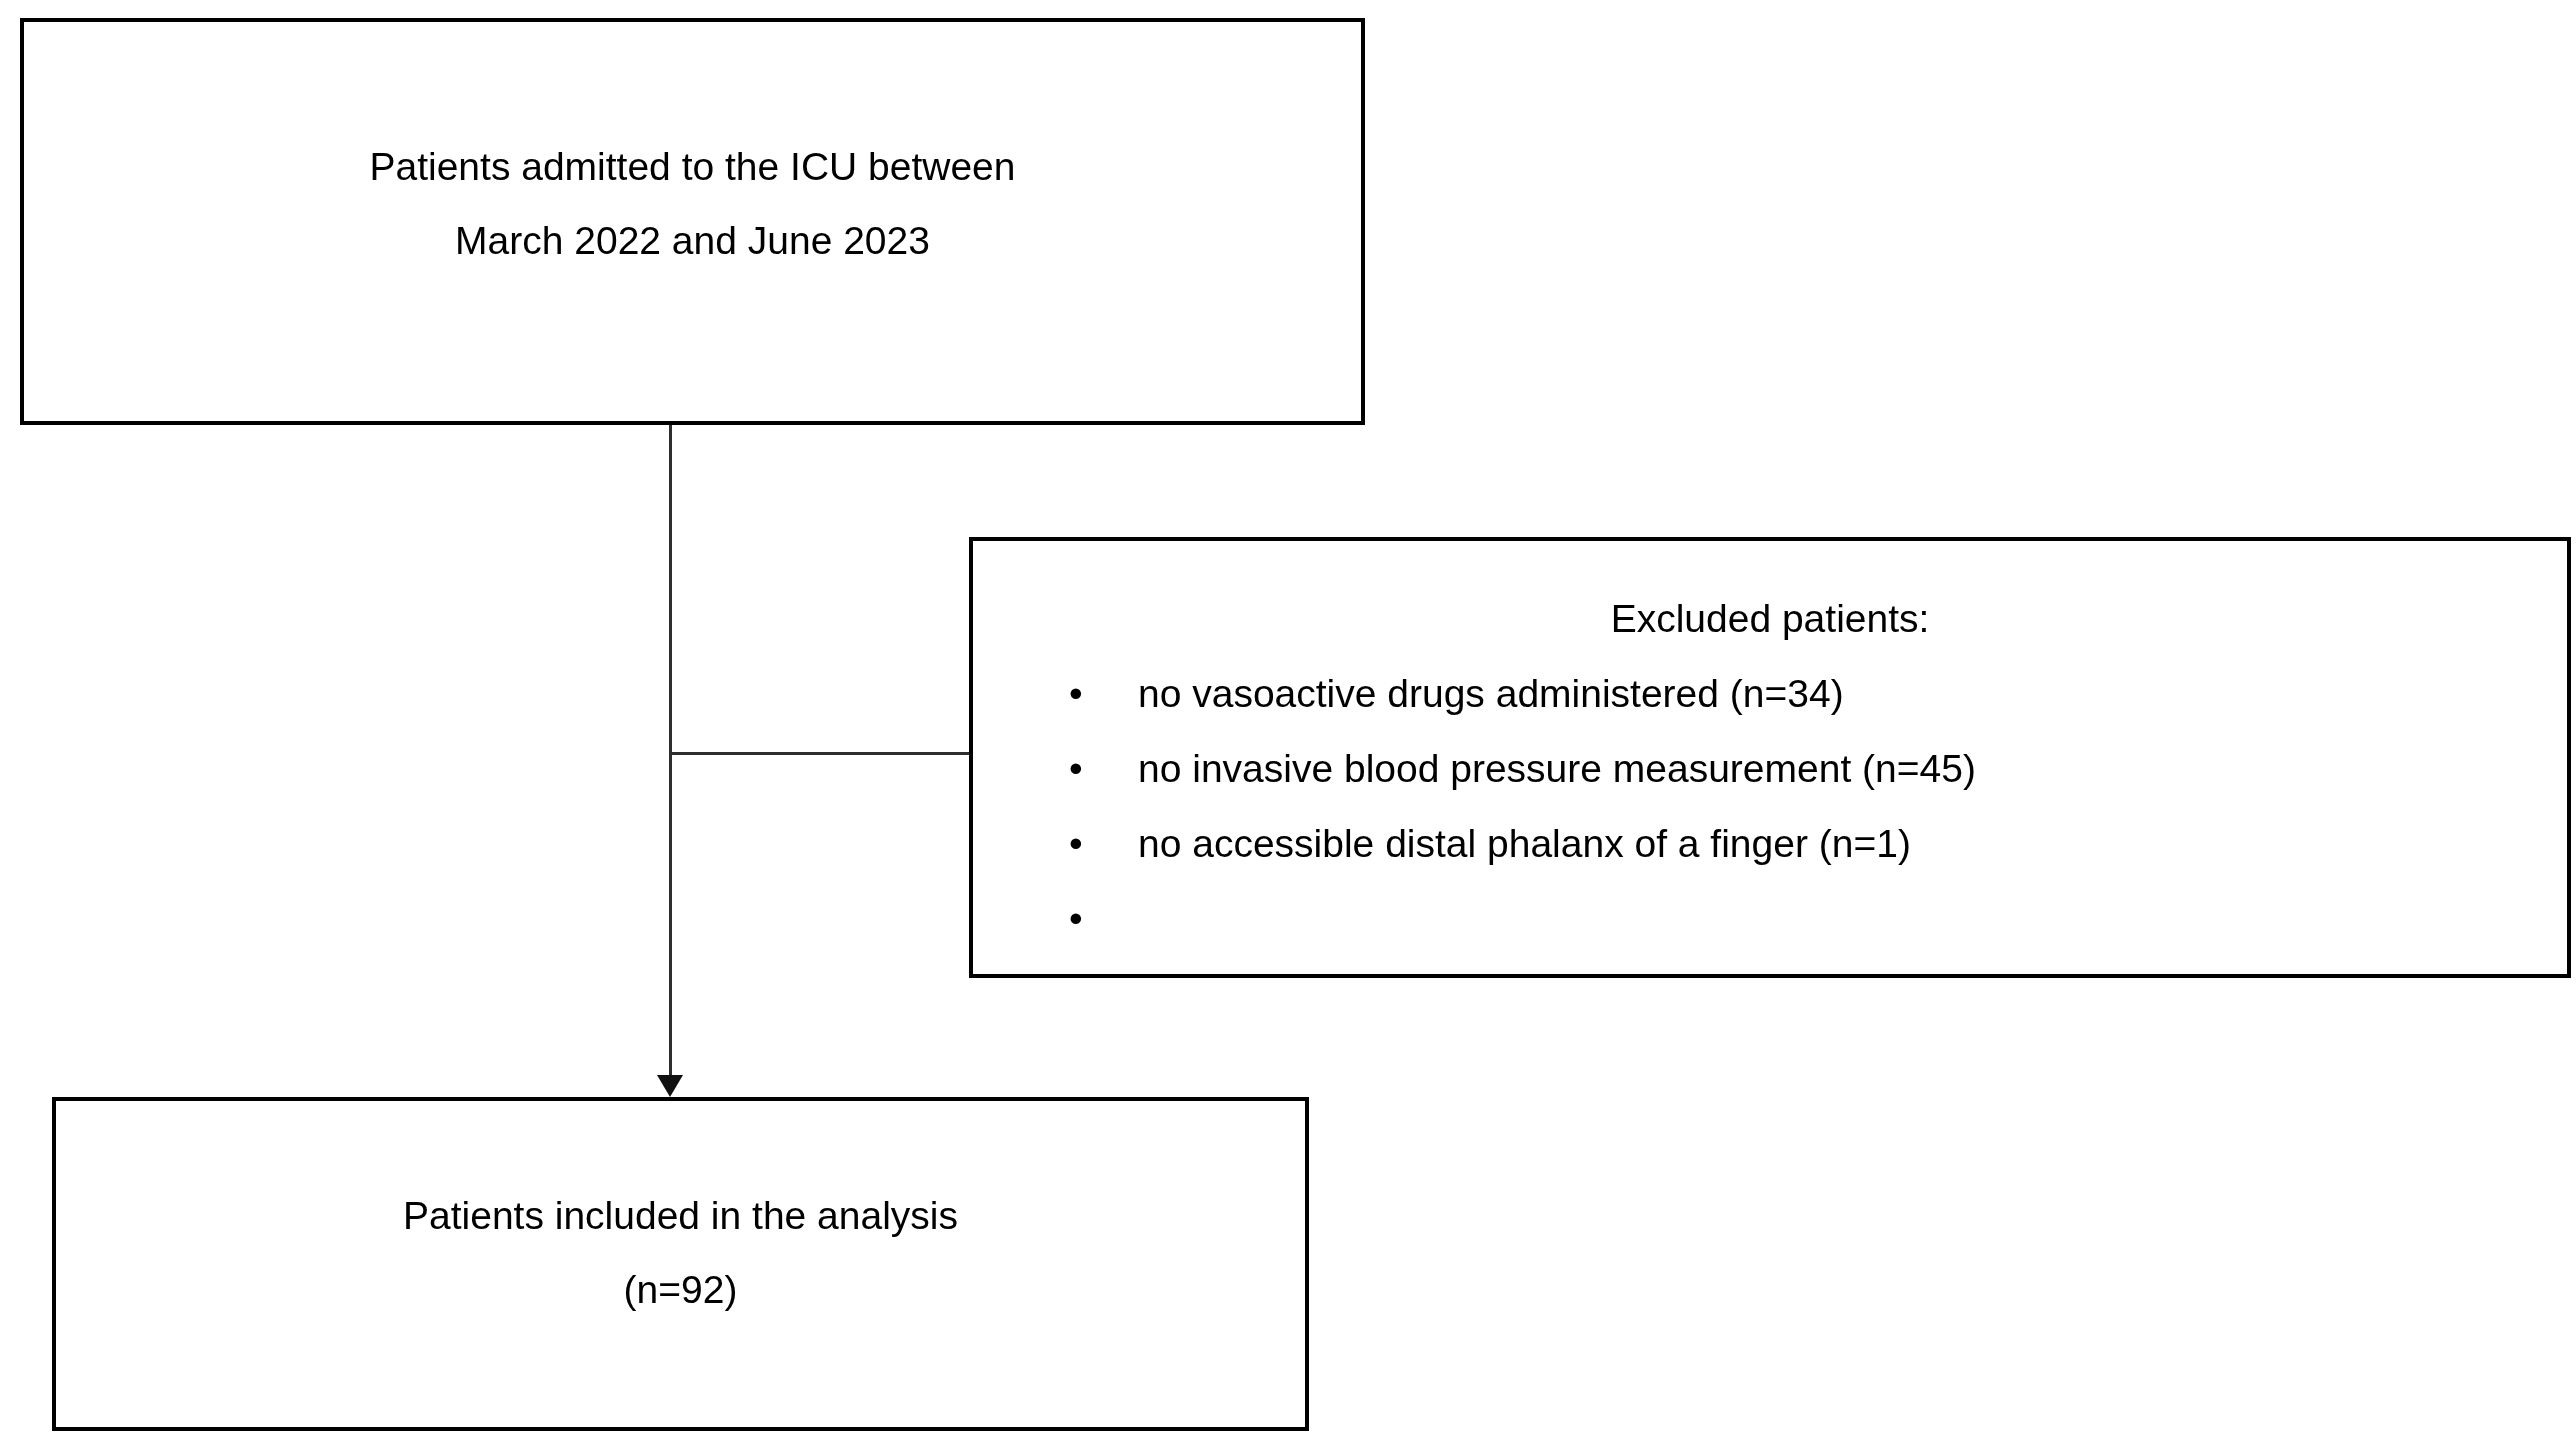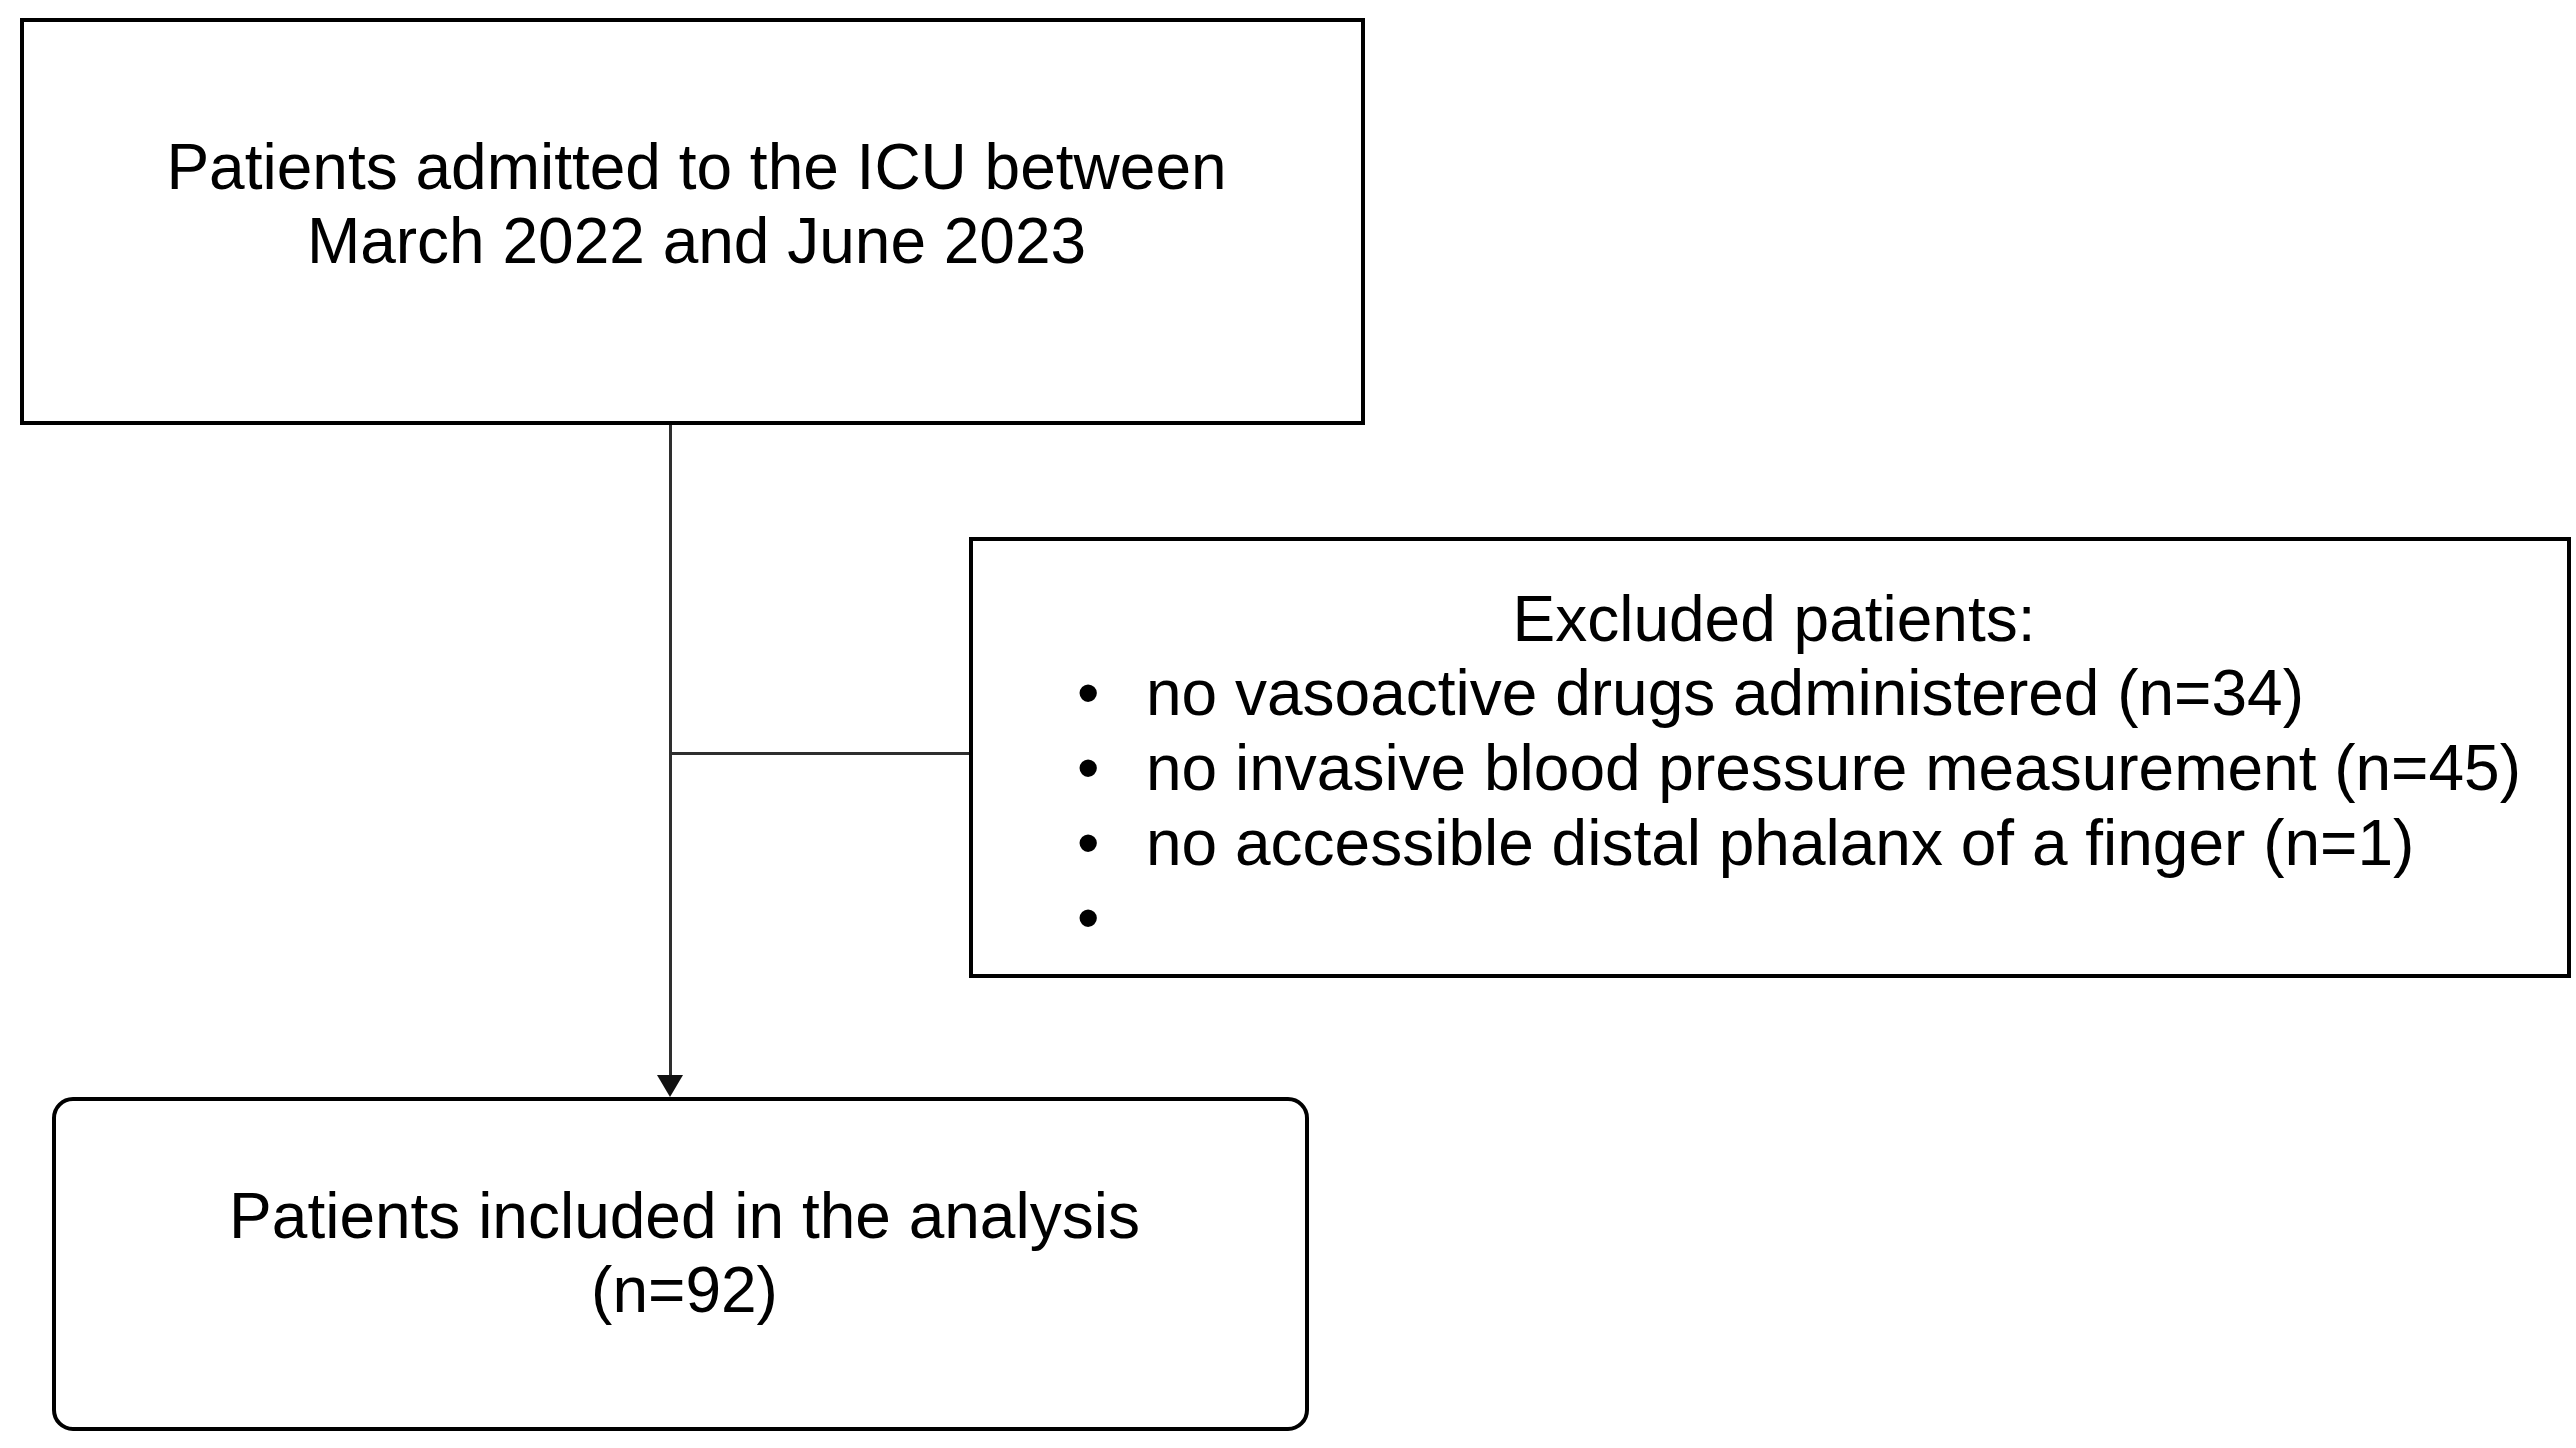--- a/index.html
+++ b/index.html
@@ -14,23 +14,22 @@
     background: #ffffff;
     font-family: "Liberation Sans", sans-serif;
     color: #000000;
     overflow: hidden;
   }
   .box {
     position: absolute;
     box-sizing: border-box;
     border: 4.2px solid #000000;
     background: #ffffff;
-    font-size: 64px;
+    font-size: 39px;
     line-height: 74px;
-    padding-left: 8px;
   }
   #top-box {
     left: 20px;
     top: 18.3px;
     width: 1345px;
     height: 407px;
     display: flex;
     flex-direction: column;
     justify-content: center;
     align-items: center;
@@ -63,21 +62,20 @@
     left: 52px;
     top: 1097px;
     width: 1257px;
     height: 334px;
     display: flex;
     flex-direction: column;
     justify-content: center;
     align-items: center;
     text-align: center;
     padding-bottom: 21.6px;
-    border-radius: 21px;
   }
   .connector {
     position: absolute;
     background: #2e2e2e;
   }
   #v-line {
     left: 669px;
     top: 425px;
     width: 2.5px;
     height: 652px;

